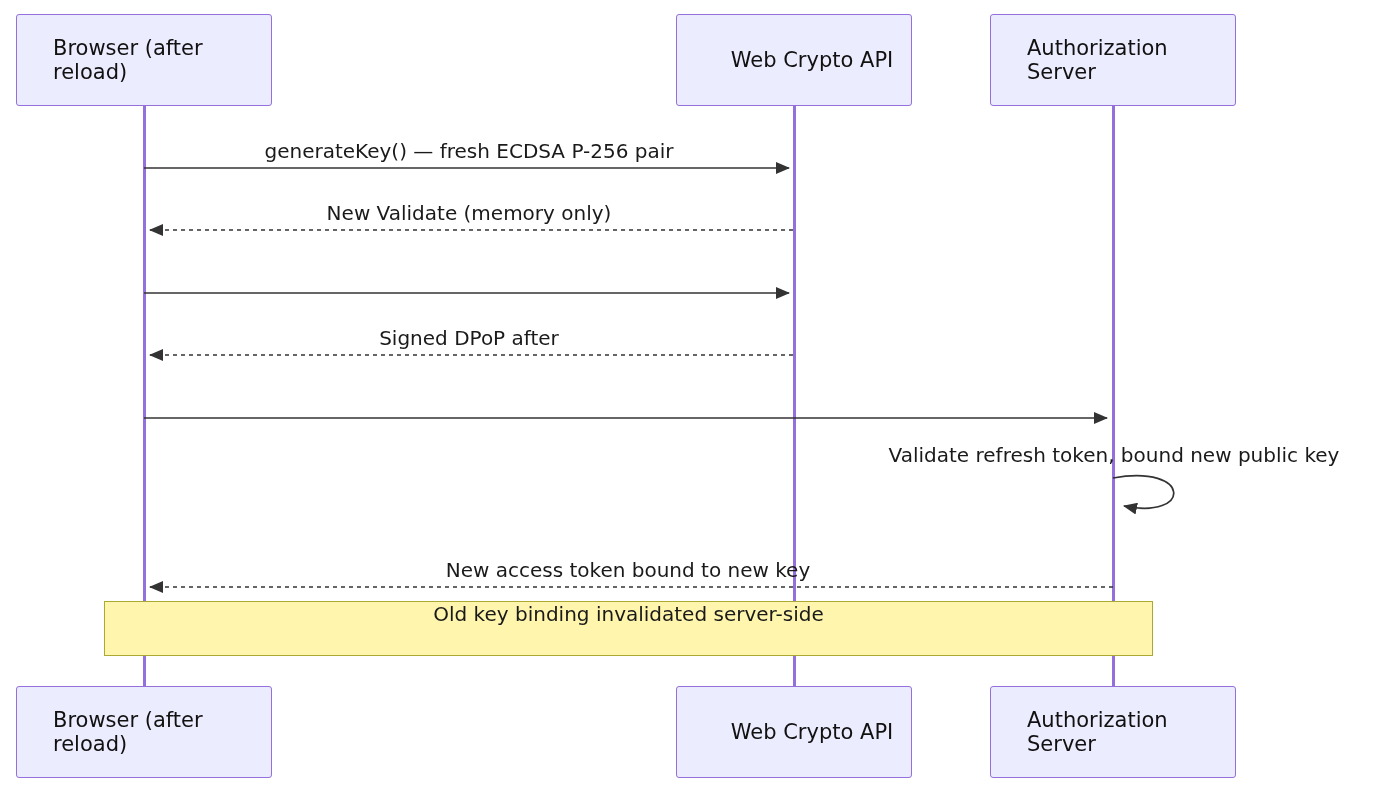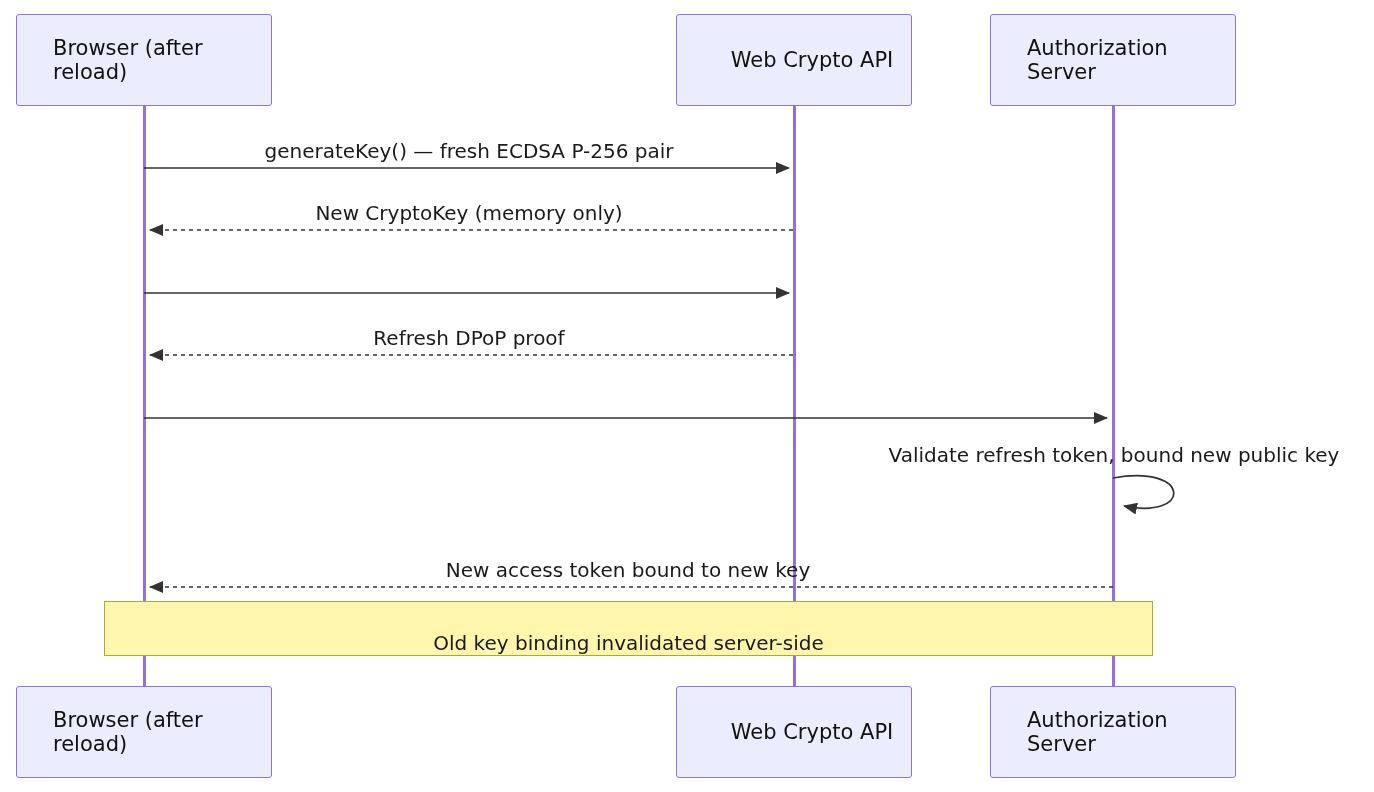--- a/index.html
+++ b/index.html
@@ -35,21 +35,21 @@
     white-space: nowrap;
     color: #1a1a1a;
   }
 
   .note {
     position: absolute;
     left: 104px; top: 601px;
     width: 1049px; height: 55px;
     background: #FFF5AD;
     border: 1px solid #AAAA33;
-    display: flex; align-items: flex-end; justify-content: center;
+    display: flex; align-items: flex-start; justify-content: center;
     font-size: 20px;
     box-sizing: border-box;
   }
 
   .participant {
     position: absolute;
     background: #ECECFF;
     border: 1px solid #9370DB;
     border-radius: 3px;
     display: flex; align-items: center; justify-content: center;
@@ -83,22 +83,22 @@
     <line class="arrow-solid" x1="144" y1="168" x2="789" y2="168" marker-end="url(#ah)"></line>
     <line class="arrow-dashed" x1="793" y1="230" x2="150" y2="230" marker-end="url(#ah)"></line>
     <line class="arrow-solid" x1="144" y1="293" x2="789" y2="293" marker-end="url(#ah)"></line>
     <line class="arrow-dashed" x1="793" y1="355" x2="150" y2="355" marker-end="url(#ah)"></line>
     <line class="arrow-solid" x1="144" y1="418" x2="1107" y2="418" marker-end="url(#ah)"></line>
     <path class="arrow-solid" d="M1113,478 C1192,464 1192,520 1124,506" marker-end="url(#ah)"></path>
     <line class="arrow-dashed" x1="1113" y1="587" x2="150" y2="587" marker-end="url(#ah)"></line>
   </svg>
 
   <div class="msg-label" style="left:469px;  top:139px;">generateKey() — fresh ECDSA P-256 pair</div>
-  <div class="msg-label" style="left:469px;  top:201px;">New CryptoKey (memory only)</div>
-  <div class="msg-label" style="left:469px;  top:326px;">Refresh DPoP proof</div>
+  <div class="msg-label" style="left:469px;  top:201px;">New Validate (memory only)</div>
+  <div class="msg-label" style="left:469px;  top:326px;">Signed DPoP after</div>
   <div class="msg-label" style="left:1114px; top:443px;">Validate refresh token, bound new public key</div>
   <div class="msg-label" style="left:628px;  top:558px;">New access token bound to new key</div>
 
   <div class="note">
     <span>Old key binding invalidated server-side</span>
   </div>
 
   <div class="participant p-browser-top">
     <span>Browser (after reload)</span>
   </div>

